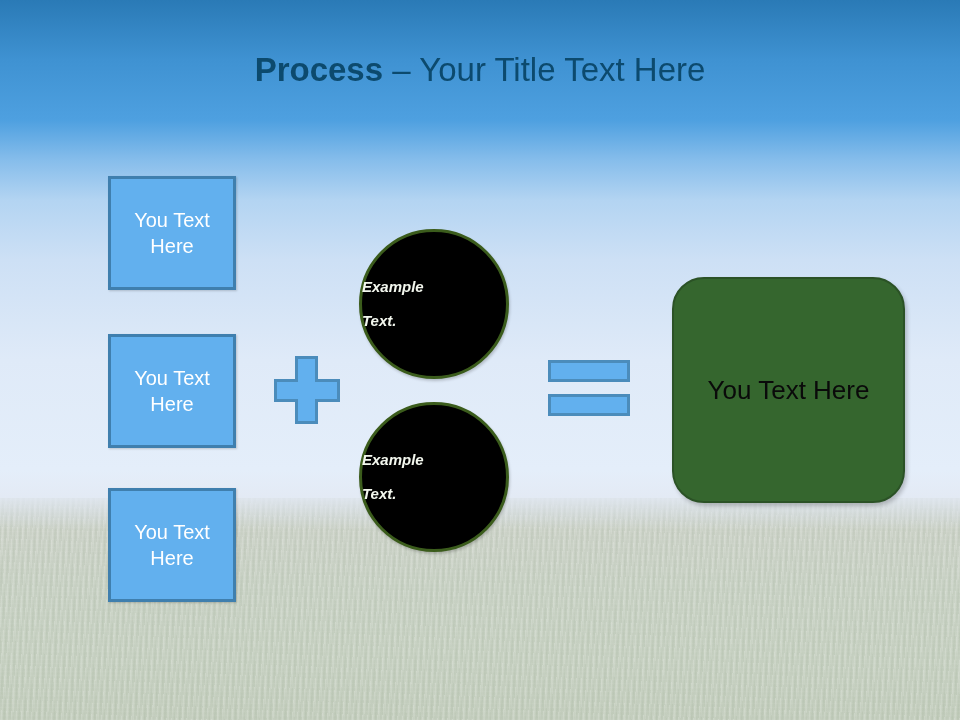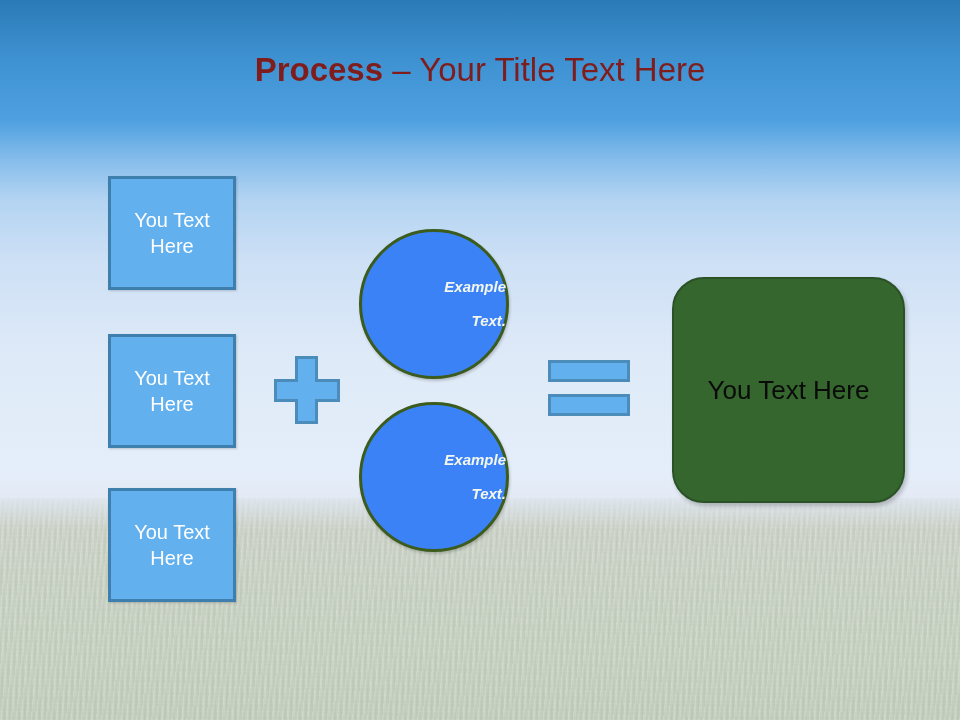--- a/index.html
+++ b/index.html
@@ -70,21 +70,21 @@
     background: linear-gradient(to bottom, rgba(231,238,250,0.0) 0%, rgba(226,233,243,0.85) 48%, rgba(205,212,204,0.0) 100%);
   }
 
   
   .title {
     position: absolute;
     left: 0;
     top: 50px;
     width: 960px;
     text-align: center;
-    color: #7f1d1d;
+    color: #0c4a6e;
     font-size: 33px;
     line-height: 40px;
     white-space: nowrap;
   }
   .title .bold { font-weight: bold; }
   .title .light { font-weight: normal; }
 
   
   .blue-box {
     position: absolute;
@@ -135,26 +135,26 @@
     width: 60px; height: 17px;
     background: #62b0ee;
   }
 
   
   .green-circle {
     position: absolute;
     width: 150px;
     height: 150px;
     border-radius: 50%;
-    background: #3b82f6;
+    background: #000000;
     border: 3px solid #3b5c1c;
     box-sizing: border-box;
     display: flex;
     flex-direction: column;
-    align-items: flex-end;
+    align-items: flex-start;
     justify-content: center;
     text-align: center;
     color: #f3f7ee;
     font-size: 15px;
     font-weight: bold;
     font-style: italic;
     line-height: 22px;
     box-shadow: 1px 2px 3px rgba(0,0,0,0.20);
     gap: 12px;
   }

